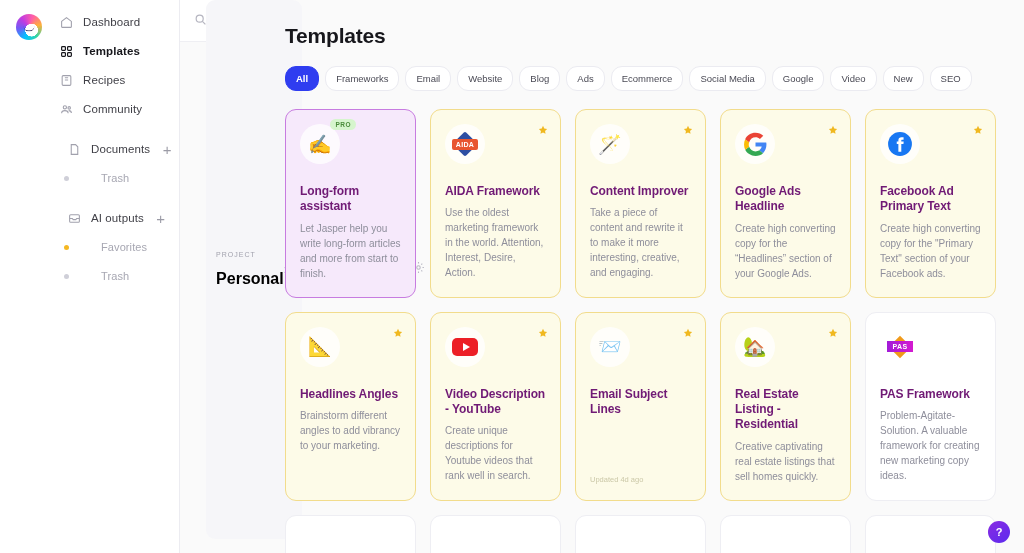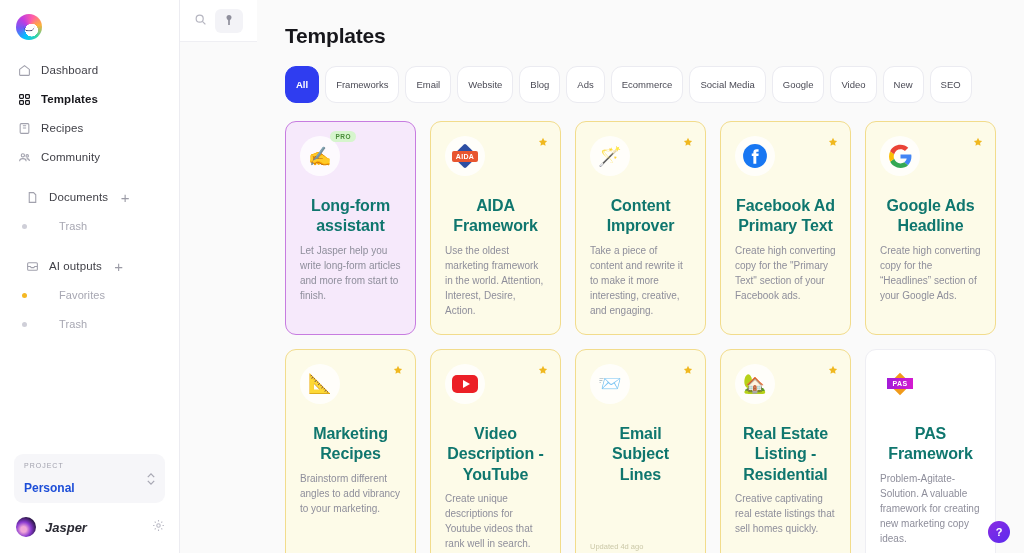--- a/index.html
+++ b/index.html
@@ -9,21 +9,21 @@
     background: #ffffff;
     overflow: hidden;
   }
   #app { display: flex; width: 1024px; height: 553px; }
 
   
   #sidebar {
     width: 180px; height: 553px;
     background: #ffffff;
     border-right: 1px solid #ececf1;
-    display: flex; flex-direction: column;
+    display: flex; flex-direction: row;
     position: relative; flex: 0 0 180px;
   }
   .logo-wrap { padding: 14px 0 0 16px; height: 48px; }
   .logo {
     width: 26px; height: 26px; border-radius: 50%;
     background:
       radial-gradient(circle at 60% 62%, #ffffff 0 28%, transparent 29%),
       conic-gradient(from 200deg, #00c2ff, #6f5cf6, #c23ce0, #ff5ea8, #ffb03a, #35d6a4, #00c2ff);
     position: relative;
   }
@@ -60,21 +60,21 @@
   }
   .nav-section { margin-top: 16px; padding: 0 10px; }
   .spacer { flex: 1 1 auto; }
 
   .project-box {
     margin: 0 14px 14px 14px; background: #f6f6f9; border-radius: 9px;
     padding: 8px 10px; display: flex; align-items: center;
     justify-content: space-between; cursor: pointer;
   }
   .project-label { font-size: 7px; letter-spacing: 1px; color: #a2a2ae; text-transform: uppercase; }
-  .project-name { font-size: 12px; font-weight: 700; color: #1d4ed8; margin-top: 12px; }
+  .project-name { font-size: 16px; font-weight: 700; color: #000000; margin-top: 12px; }
   .stepper { display: flex; flex-direction: column; gap: 2px; color: #a8a8b4; }
   .stepper svg { display: block; }
 
   .user-row {
     display: flex; align-items: center; gap: 9px;
     padding: 0 14px 16px 16px; cursor: pointer;
   }
   .avatar {
     width: 20px; height: 20px; border-radius: 50%;
     background: radial-gradient(circle at 38% 62%, #f0a6d8 0 16%, #8a3ad0 42%, #1b1030 78%);
@@ -100,21 +100,21 @@
     width: 28px; height: 24px; border-radius: 6px; background: #f3f3f7;
     display: flex; align-items: center; justify-content: center;
     cursor: pointer; color: #8f8f9c; flex: 0 0 28px;
   }
 
   #content { flex: 1 1 auto; overflow: hidden; padding: 24px 28px 0 28px; position: relative; }
   #page-title { font-size: 21px; font-weight: 700; color: #17171c; letter-spacing: -.2px; }
 
   #chips { display: flex; gap: 6px; margin-top: 18px; flex-wrap: nowrap; }
   .chip {
-    height: 37px; padding: 0 10px; border-radius: 11px; background: #ffffff;
+    height: 25px; padding: 0 10px; border-radius: 11px; background: #ffffff;
     border: 1px solid #ebebf1; display: flex; align-items: center;
     font-size: 9.5px; color: #4a4a55; cursor: pointer; white-space: nowrap;
   }
   .chip.active { background: #2f3df0; border-color: #2f3df0; color: #ffffff; font-weight: 700; }
 
   #grid {
     margin-top: 18px; display: grid;
     grid-template-columns: repeat(5, 1fr); gap: 14px;
   }
   .card {
@@ -135,22 +135,22 @@
   .card.fav .card-ico-wrap, .card.pro .card-ico-wrap { background: rgba(255,255,255,.78); }
   .emoji { font-size: 19px; line-height: 1; }
   .pro-badge {
     position: absolute; top: -5px; right: -16px;
     background: #d6f5cd; color: #4a8c3a;
     font-size: 6.5px; font-weight: 700; letter-spacing: .5px;
     padding: 2px 5px; border-radius: 8px;
   }
   .star-ico { position: absolute; top: 11px; right: 12px; color: #f0b820; }
   .card-title {
-    font-size: 16px; font-weight: 700; color: #0f766e;
-    line-height: 1.28; margin-bottom: 6px; letter-spacing: -.1px; text-align: center;
+    font-size: 12px; font-weight: 700; color: #701a75;
+    line-height: 1.28; margin-bottom: 6px; letter-spacing: -.1px;
   }
   .card-desc { font-size: 10px; line-height: 1.5; color: #8e8e9b; }
   .card-meta { margin-top: auto; padding-top: 10px; font-size: 7.5px; color: #cbc8a8; }
 
   
   .brand { display: flex; align-items: center; justify-content: center; }
   .aida {
     width: 26px; height: 22px; display: flex; align-items: center; justify-content: center;
     position: relative;
   }
@@ -396,54 +396,54 @@
             </div>
             <div class="card-title">Content Improver</div>
             <div class="card-desc">Take a piece of content and rewrite it to make it more interesting, creative, and engaging.</div>
           </div>
           <div class="card fav">
             <span class="star-ico"><svg viewBox="0 0 24 24" width="10" height="10" fill="currentColor">
                 <path d="M12 2l3 6.3 6.9 1-5 4.9 1.2 6.8L12 17.8 5.9 21l1.2-6.8-5-4.9 6.9-1z"></path>
               </svg></span>
             <div class="card-ico-wrap">
               <span class="brand">
-                <svg viewBox="0 0 24 24" width="26" height="26">
-                  <circle cx="12" cy="12" r="11" fill="#1877F2"></circle>
-                  <path d="M15.2 12.1h-2v7h-2.7v-7H9v-2.3h1.5V8.5c0-1.6 1-2.8 2.9-2.8h1.9V8h-1.4c-.6 0-.7.3-.7.8v1h2.2z" fill="#fff"></path>
-                </svg>
-              </span>
-            </div>
-            <div class="card-title">Facebook Ad Primary Text</div>
-            <div class="card-desc">Create high converting copy for the "Primary Text" section of your Facebook ads.</div>
-          </div>
-          <div class="card fav">
-            <span class="star-ico"><svg viewBox="0 0 24 24" width="10" height="10" fill="currentColor">
-                <path d="M12 2l3 6.3 6.9 1-5 4.9 1.2 6.8L12 17.8 5.9 21l1.2-6.8-5-4.9 6.9-1z"></path>
-              </svg></span>
-            <div class="card-ico-wrap">
-              <span class="brand">
                 <svg viewBox="0 0 48 48" width="25" height="25">
                   <path fill="#4285F4" d="M45 24c0-1.6-.1-2.7-.4-4H24v8h11.9c-.2 2-1.5 5-4.8 7l7.3 5.7C42.7 36.3 45 30.7 45 24z"></path>
                   <path fill="#34A853" d="M24 46c6 0 11-2 14.4-5.3l-7.3-5.7c-2 1.4-4.6 2.3-7.1 2.3-5.7 0-10.5-3.7-12.2-8.9l-7.6 5.9C7.5 41 15.1 46 24 46z"></path>
                   <path fill="#FBBC05" d="M11.8 28.4C11.3 27 11 25.5 11 24s.3-3 .8-4.4l-7.6-5.9C2.8 16.7 2 20.2 2 24s.8 7.3 2.2 10.3z"></path>
                   <path fill="#EA4335" d="M24 10.3c3.3 0 6.2 1.2 8.5 3.3l6.4-6.4C35 3.6 30 1.5 24 1.5 15.1 1.5 7.5 6.5 4.2 13.7l7.6 5.9C13.5 14.1 18.3 10.3 24 10.3z"></path>
                 </svg>
               </span>
             </div>
             <div class="card-title">Google Ads Headline</div>
             <div class="card-desc">Create high converting copy for the “Headlines” section of your Google Ads.</div>
           </div>
           <div class="card fav">
             <span class="star-ico"><svg viewBox="0 0 24 24" width="10" height="10" fill="currentColor">
                 <path d="M12 2l3 6.3 6.9 1-5 4.9 1.2 6.8L12 17.8 5.9 21l1.2-6.8-5-4.9 6.9-1z"></path>
               </svg></span>
             <div class="card-ico-wrap">
+              <span class="brand">
+                <svg viewBox="0 0 24 24" width="26" height="26">
+                  <circle cx="12" cy="12" r="11" fill="#1877F2"></circle>
+                  <path d="M15.2 12.1h-2v7h-2.7v-7H9v-2.3h1.5V8.5c0-1.6 1-2.8 2.9-2.8h1.9V8h-1.4c-.6 0-.7.3-.7.8v1h2.2z" fill="#fff"></path>
+                </svg>
+              </span>
+            </div>
+            <div class="card-title">Facebook Ad Primary Text</div>
+            <div class="card-desc">Create high converting copy for the "Primary Text" section of your Facebook ads.</div>
+          </div>
+          <div class="card fav">
+            <span class="star-ico"><svg viewBox="0 0 24 24" width="10" height="10" fill="currentColor">
+                <path d="M12 2l3 6.3 6.9 1-5 4.9 1.2 6.8L12 17.8 5.9 21l1.2-6.8-5-4.9 6.9-1z"></path>
+              </svg></span>
+            <div class="card-ico-wrap">
               <span class="emoji">📐</span>
             </div>
-            <div class="card-title">Marketing Recipes</div>
+            <div class="card-title">Headlines Angles</div>
             <div class="card-desc">Brainstorm different angles to add vibrancy to your marketing.</div>
           </div>
           <div class="card fav">
             <span class="star-ico"><svg viewBox="0 0 24 24" width="10" height="10" fill="currentColor">
                 <path d="M12 2l3 6.3 6.9 1-5 4.9 1.2 6.8L12 17.8 5.9 21l1.2-6.8-5-4.9 6.9-1z"></path>
               </svg></span>
             <div class="card-ico-wrap">
               <span class="yt"></span>
             </div>
             <div class="card-title">Video Description - YouTube</div>

